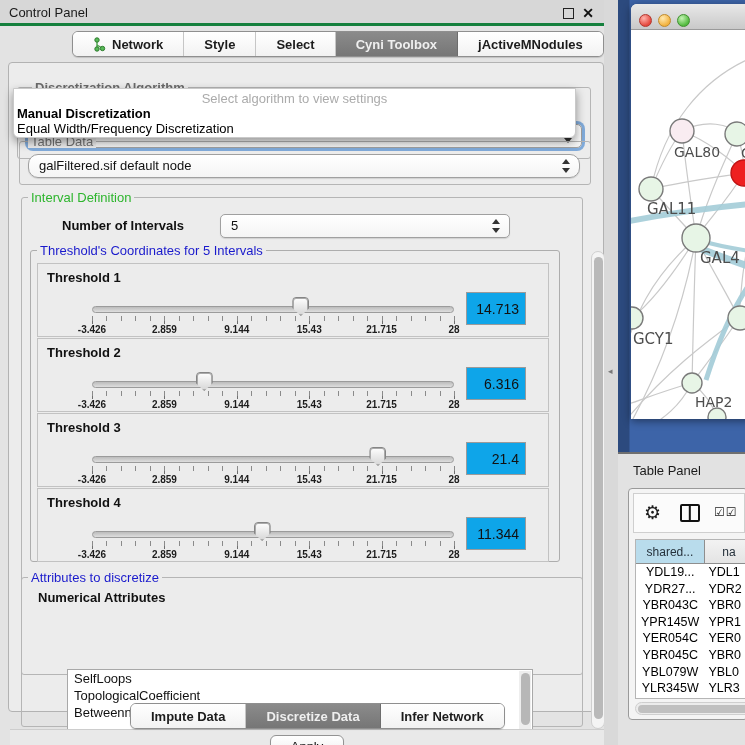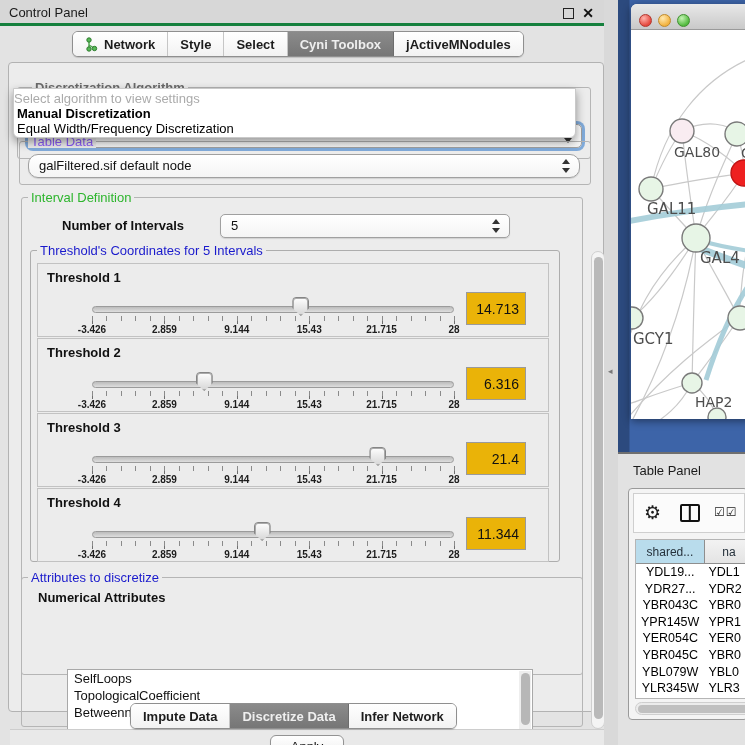--- a/index.html
+++ b/index.html
@@ -10,21 +10,21 @@
   
   .cpanel{position:absolute;left:0;top:0;width:604px;height:745px;background:#e3e3e3;}
   .titlebar{position:absolute;left:0;top:0;width:100%;height:26px;background:#d7d7d7;
     border-bottom:3px solid #15803d;font-size:13px;line-height:26px;padding-left:9px;color:#1a1a1a;}
   .float-btn{position:absolute;right:30px;top:8px;width:11px;height:11px;border:1.6px solid #222;background:transparent;}
   .close-btn{position:absolute;right:10px;top:4px;font-size:14px;font-weight:bold;color:#111;line-height:18px;}
 
   
   .seg{position:absolute;display:flex;height:26px;border:1px solid #8f8f8f;border-radius:6px;
     overflow:hidden;background:#fdfdfd;box-shadow:0 1px 1px rgba(0,0,0,.15);}
-  .seg .tab{display:flex;align-items:center;justify-content:center;padding:0 12px;font-size:13px;
+  .seg .tab{display:flex;align-items:center;justify-content:center;padding:0 20px;font-size:13px;
     font-weight:bold;color:#1c1c1c;background:linear-gradient(#ffffff,#f2f2f2);border-right:1px solid #c6c6c6;white-space:nowrap;}
   .seg .tab:last-child{border-right:none;}
   .seg .tab.sel{background:linear-gradient(#8b8b8b,#767676);color:#efefef;border-right:1px solid #6d6d6d;}
   .topseg{left:72px;top:31px;}
   .botseg{left:130px;top:703px;}
   .neticon{width:13px;height:15px;margin-right:6px;}
 
   .content{position:absolute;left:8px;top:62px;width:596px;height:650px;background:#ececec;
     border:1px solid #b2b2b2;border-radius:4px;}
 
@@ -38,39 +38,39 @@
     box-shadow:0 1px 1px rgba(0,0,0,.12);white-space:nowrap;overflow:hidden;}
   .focusring{box-shadow:0 0 0 3px rgba(110,160,215,.85);}
   .stepper{position:absolute;right:8px;top:50%;transform:translateY(-50%);width:9px;height:14px;}
   .stepper:before,.stepper:after{content:"";position:absolute;left:0;border-left:4.5px solid transparent;border-right:4.5px solid transparent;}
   .stepper:before{top:0;border-bottom:5px solid #333;}
   .stepper:after{bottom:0;border-top:5px solid #333;}
 
   
   .popup{position:absolute;left:13px;top:88px;width:563px;height:50px;background:#fff;
     border:1px solid #c9c9c9;border-radius:0 0 6px 6px;box-shadow:0 4px 10px rgba(0,0,0,.4);z-index:30;}
-  .popup .ph{position:absolute;left:0;top:2px;width:100%;color:#ababab;font-size:13px;}
+  .popup .ph{position:absolute;left:0;top:2px;width:100%;text-align:center;color:#ababab;font-size:13px;}
   .popup .opt1{position:absolute;left:3px;top:17px;font-size:13px;font-weight:bold;color:#000;}
   .popup .opt2{position:absolute;left:3px;top:32px;font-size:13px;color:#000;}
 
   
   .tpanel{position:absolute;left:34px;width:512px;height:74px;background:#ececec;border:1px solid #c2c2c2;}
   .tpanel .tname{position:absolute;left:9px;top:6px;font-size:13px;font-weight:bold;}
   .track{position:absolute;left:54px;top:42px;width:362px;height:7px;border-radius:4px;
     background:linear-gradient(#bcbcbc,#dedede);border:1px solid #9b9b9b;}
   .thumb{position:absolute;top:33px;width:17px;height:19px;
     background:linear-gradient(#fefefe,#d6d6d6);border:1px solid #858585;
     border-radius:4px 4px 2px 2px;clip-path:polygon(0 0,100% 0,100% 58%,50% 100%,0 58%);
     box-shadow:inset 0 0 0 1px #aaa;}
   .minorticks{position:absolute;left:54px;top:52px;width:364px;height:5px;
     background:repeating-linear-gradient(to right,#8a8a8a 0 1px,transparent 1px 14.48px);}
   .majorticks{position:absolute;left:54px;top:52px;width:364px;height:8px;
     background:repeating-linear-gradient(to right,#6f6f6f 0 1px,transparent 1px 72.4px);}
   .ticklabel{position:absolute;top:60px;transform:translateX(-50%);font-size:10px;font-weight:bold;color:#1d1d1d;}
-  .vbox{position:absolute;left:428px;top:28px;width:60px;height:33px;background:#eab308;border:1px solid #9a9a9a;
+  .vbox{position:absolute;left:428px;top:28px;width:60px;height:33px;background:#0ea5e9;border:1px solid #9a9a9a;
     font-size:14px;text-align:right;padding:0 6px;font-family:"Liberation Sans",sans-serif;color:#111;}
 
   
   .attrlist{position:absolute;left:58px;top:606px;width:466px;height:64px;background:#fff;border:1px solid #a8a8a8;overflow:hidden;}
   .attrlist .item{font-size:13px;line-height:17px;padding-left:6px;color:#111;}
   .listscroll{position:absolute;right:1px;top:1px;width:12px;height:60px;background:#eee;}
   .listscroll .lth{position:absolute;left:1.5px;top:2px;width:9px;height:52px;border-radius:5px;background:#b7b7b7;}
 
   .outer-scroll{position:absolute;left:582px;top:188px;width:14px;height:478px;background:#f4f4f4;border:1px solid #cfcfcf;border-radius:7px;}
   .outer-scroll .oth{position:absolute;left:1.5px;top:5px;width:9px;height:462px;border-radius:5px;background:#b9b9b9;}
@@ -164,21 +164,21 @@
     <div class="content">
 
       <div class="groupbox" style="left:8px;top:24px;width:574px;height:72px;">
         <span class="grouplabel algo-label">Discretization Algorithm</span>
         <div class="combo focusring" style="left:10px;top:36px;width:554px;height:24px;">
           <span class="stepper"></span>
         </div>
       </div>
 
       <div class="groupbox" style="left:10px;top:78px;width:572px;height:44px;">
-        <span class="grouplabel" style="left:8px;top:-7px;color:#8b5cf6;">Table Data</span>
+        <span class="grouplabel" style="left:8px;top:-7px;color:#737373;">Table Data</span>
         <div class="combo" style="left:8px;top:12px;width:552px;height:24px;border-radius:10px;">
           <span>galFiltered.sif default node</span>
           <span class="stepper"></span>
         </div>
       </div>
 
       <div class="groupbox" style="left:12px;top:134px;width:562px;height:478px;">
         <span class="grouplabel" style="left:6px;top:-7px;color:#2db52d;">Interval Definition</span>
 
         <div class="txt" style="left:40px;top:20px;font-size:13px;font-weight:bold;">Number of Intervals</div>

